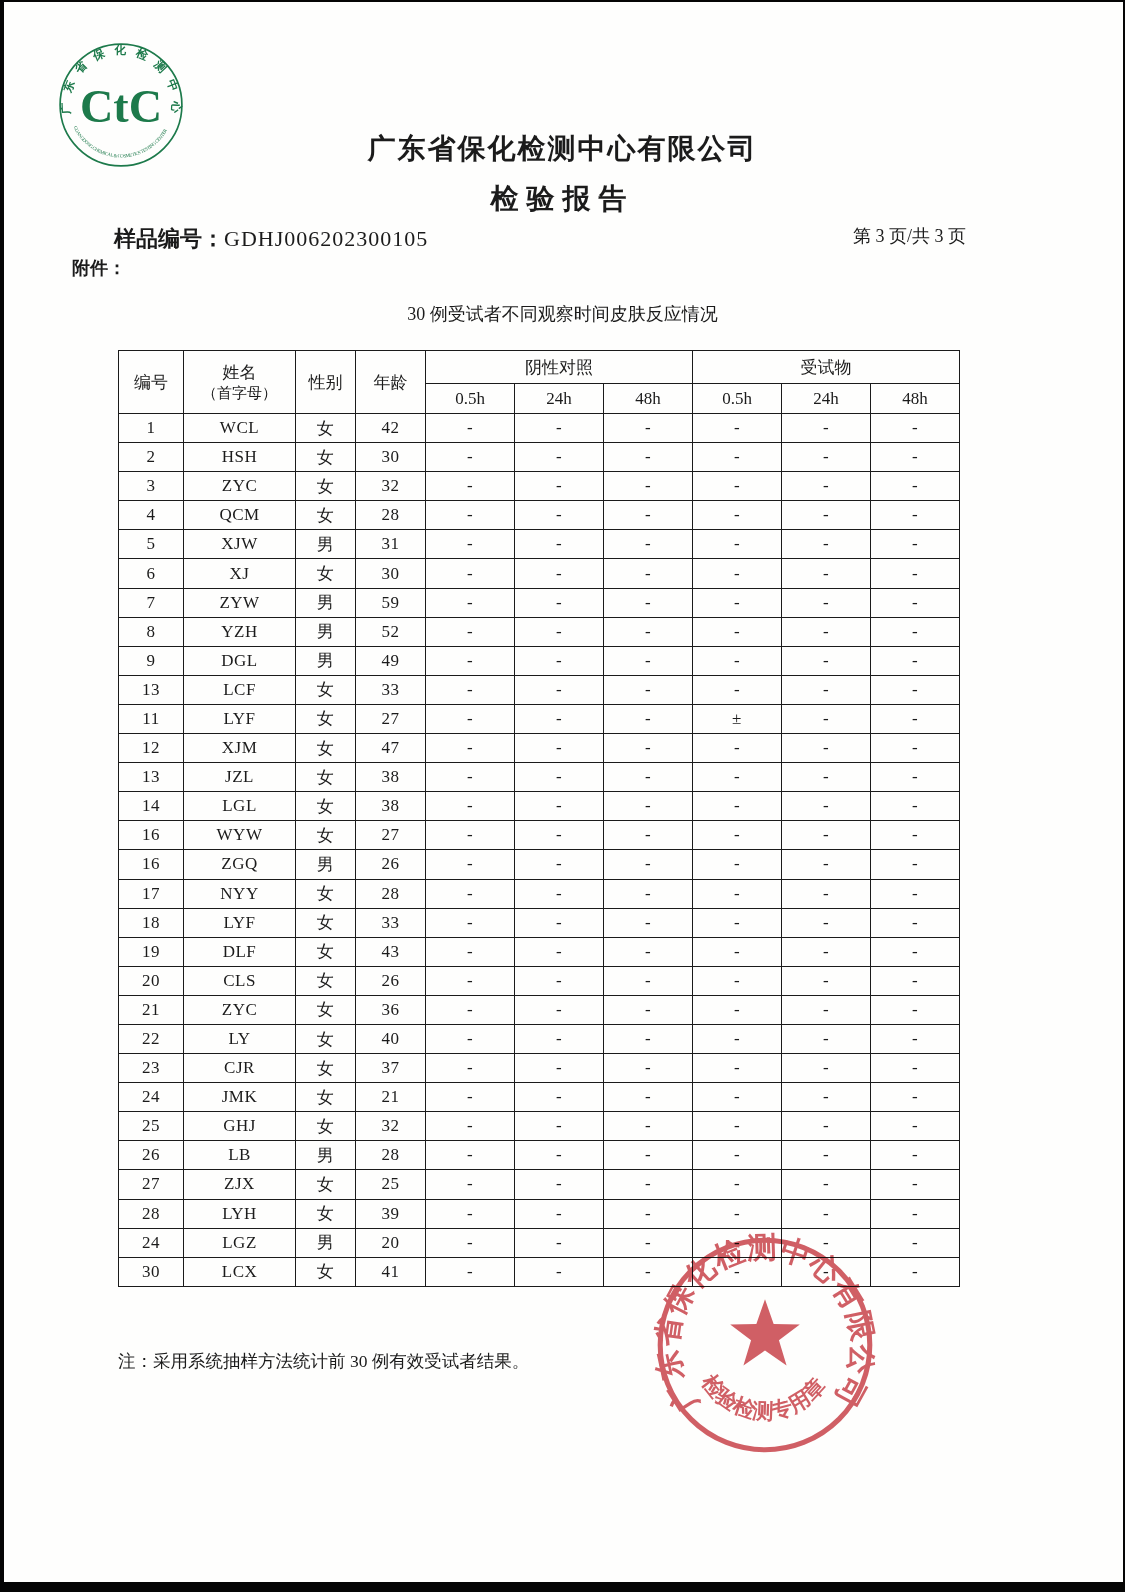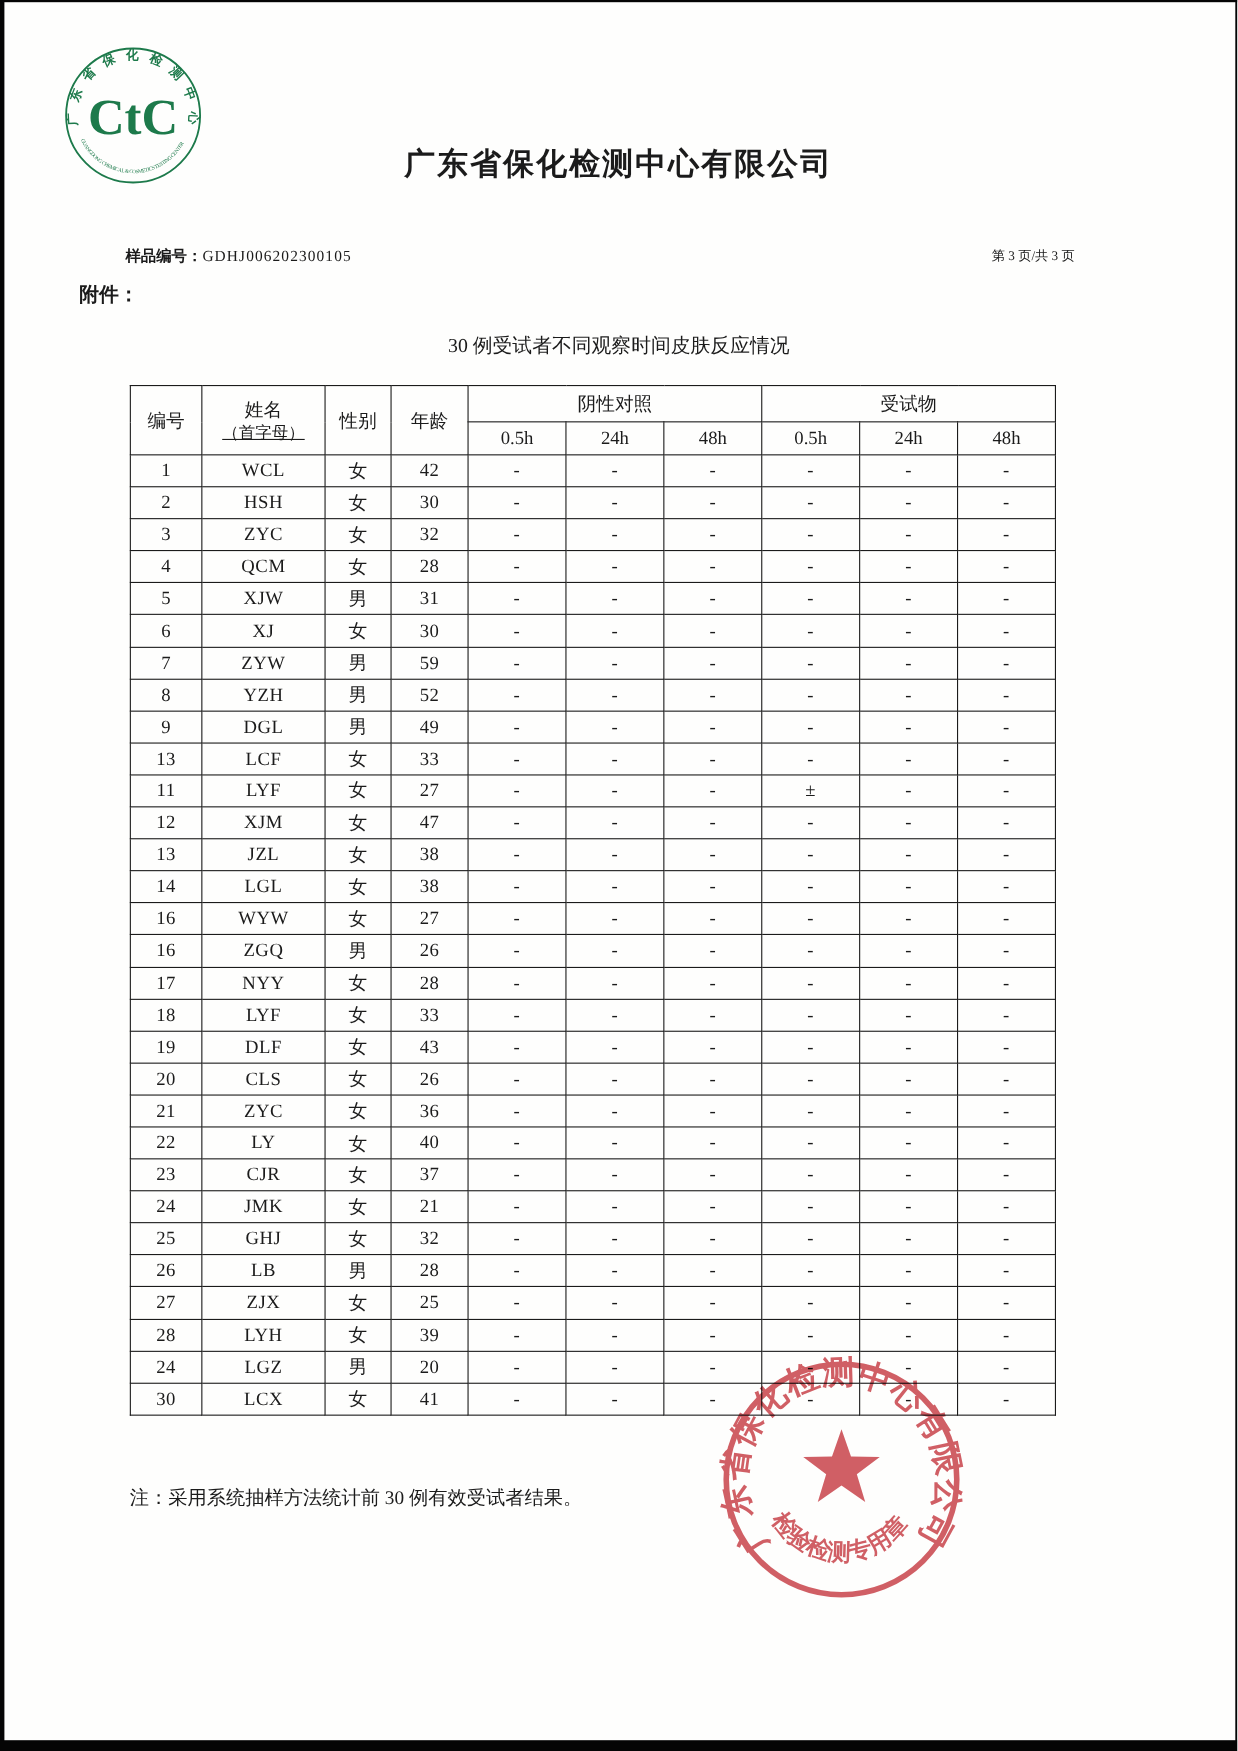--- a/index.html
+++ b/index.html
@@ -21,38 +21,38 @@
   .logo-ring-en   { font-size:4.6px; fill:#1d7a4b; }
   .logo-monogram  { font-size:44px; font-weight:bold; fill:#1d7a4b;
                     font-family:"Liberation Serif",serif; }
 
   .brand { position:absolute; left:198px; top:70px; font-size:36px; font-weight:bold; letter-spacing:7px; }
   .company { position:absolute; left:0; top:130px; width:100%; text-align:center;
              font-size:28px; font-weight:bold; letter-spacing:2px; }
   .report-title { position:absolute; left:0; top:180px; width:100%; text-align:center;
                   font-size:28px; font-weight:bold; letter-spacing:8px; }
 
-  .sample-row { position:absolute; left:114px; top:224px; font-size:14px; }
+  .sample-row { position:absolute; left:114px; top:224px; font-size:22px; }
   .sample-row .lbl { font-weight:bold; }
   .sample-row .val { letter-spacing:1px; }
-  .page-info { position:absolute; right:148px; top:224px; font-size:12px; }
+  .page-info { position:absolute; right:159px; top:224px; font-size:18px; }
   .attachment { position:absolute; left:72px; top:256px; font-size:18px; font-weight:bold; }
   .table-title { position:absolute; left:0; top:286px; width:100%; text-align:center; font-size:18px;margin-top:16px; }
 
   table.report-table {
     position:absolute; left:118px; top:350px; width:841px;
     border-collapse:collapse; table-layout:fixed; text-align:center; font-size:17px;
   }
   .report-table th, .report-table td {
     border:1.6px solid #1b1b1b; padding:0; font-weight:normal; vertical-align:middle;
   }
   .report-table thead tr.h1 th { height:33px; }
   .report-table thead tr.h2 th { height:30px; }
   .report-table tbody td { height:29.1px; letter-spacing:0.5px; }
-  .name-sub { font-size:15px;text-decoration:underline; }
+  .name-sub { font-size:15px; }
 
   .note { position:absolute; left:118px; top:1349px; font-size:17.5px; }
 
   .stamp { position:absolute; left:648px; top:1228px; width:234px; height:234px;
            opacity:.82; mix-blend-mode:multiply; }
   .stamp svg { width:100%; height:100%; }
   .stamp-ring   { fill:none; stroke:#c73c44; stroke-width:5; }
   .stamp-text   { font-size:29px; font-weight:bold; fill:#c73c44; }
   .stamp-center { font-size:21px; font-weight:bold; fill:#c73c44; }
   .stamp-star   { fill:#c73c44; }
@@ -77,20 +77,21 @@
         <textPath href="#logoArcTop" startOffset="0" textLength="170" lengthAdjust="spacing">广东省保化检测中心</textPath>
       </text>
       <text class="logo-ring-en">
         <textPath href="#logoArcBottom" startOffset="0" textLength="110" lengthAdjust="spacing">GUANGDONG CHEMICAL &amp; COSMETICS TESTING CENTER</textPath>
       </text>
       <text class="logo-monogram" x="60" y="76" text-anchor="middle">CtC</text>
     </svg>
   </div>
 
   <div class="company">广东省保化检测中心有限公司</div>
+  <div class="report-title">检验报告</div>
 
   <div class="sample-row">
     <span class="lbl">样品编号：</span><span class="val">GDHJ006202300105</span>
   </div>
   <div class="page-info">第 3 页/共 3 页</div>
   <div class="attachment">附件：</div>
   <div class="table-title">30 例受试者不同观察时间皮肤反应情况</div>
 
   <table class="report-table">
     <colgroup>

